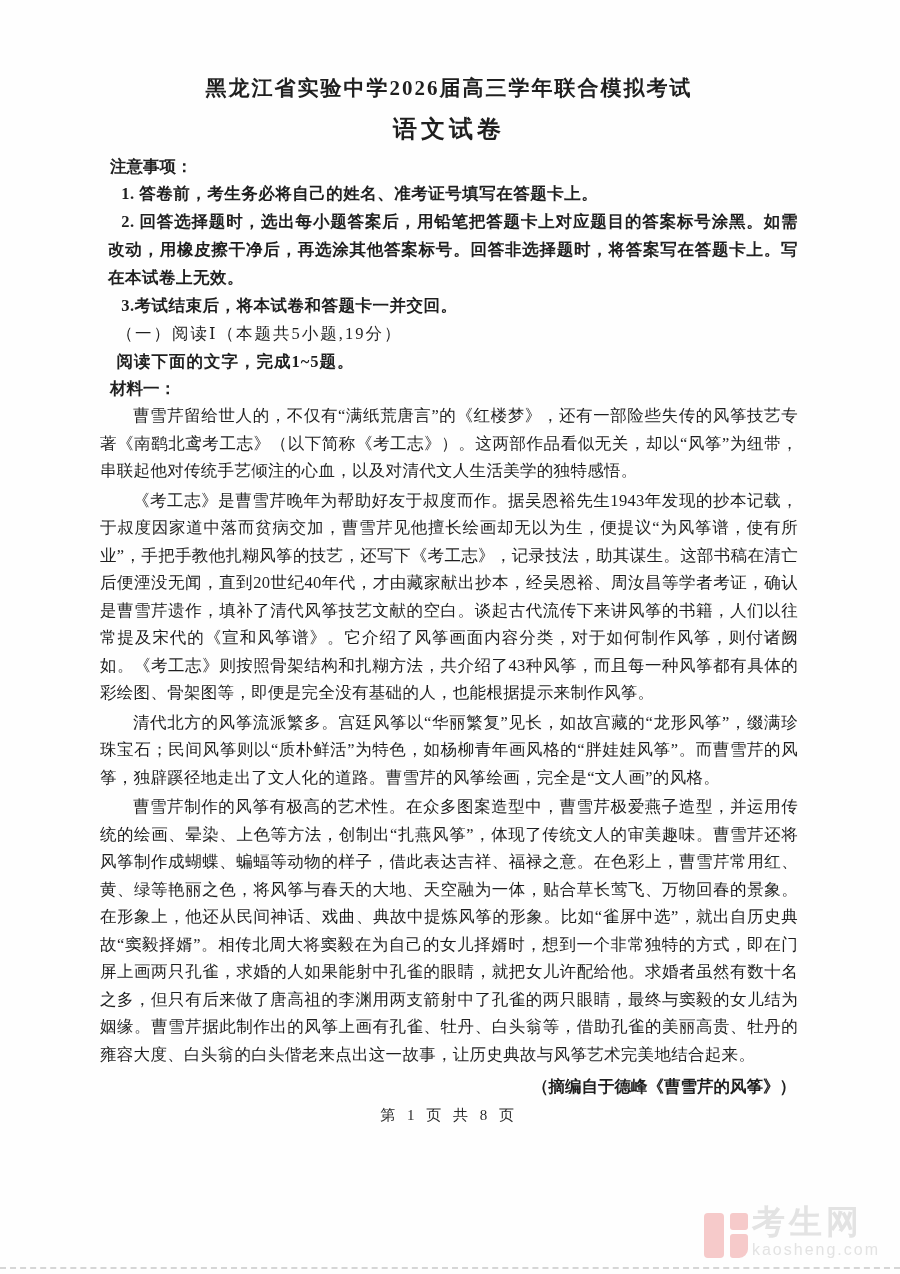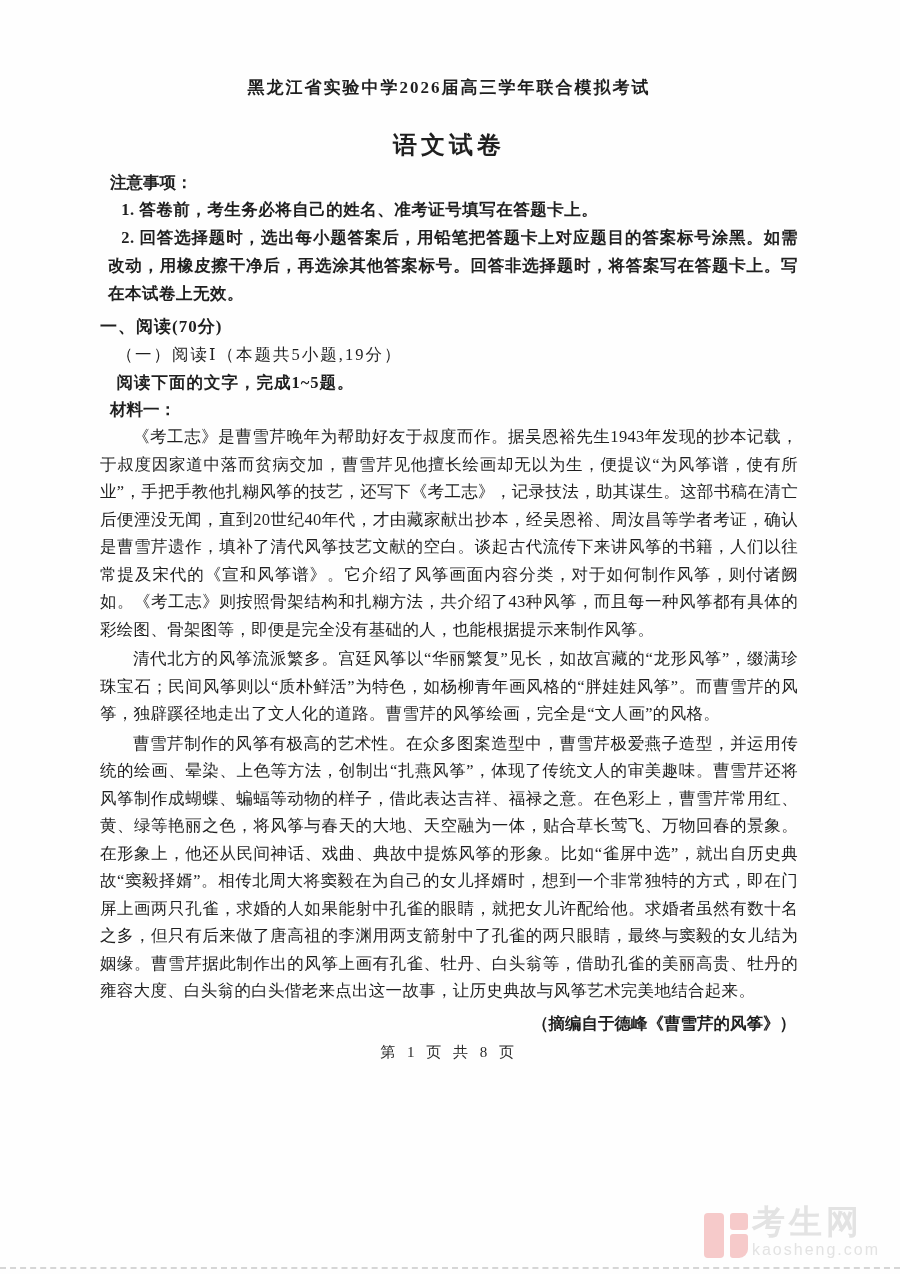--- a/index.html
+++ b/index.html
@@ -12,25 +12,25 @@
     background: #fefefe;
     color: #1f1f1f;
     font-family: "Liberation Serif", "DejaVu Serif", serif;
     overflow: hidden;
   }
   .content {
     padding: 74px 102px 0 100px;
   }
   .exam-title {
     text-align: center;
-    font-size: 17px;
+    font-size: 21px;
     font-weight: bold;
     letter-spacing: 2px;
     line-height: 28px;
-    margin-bottom: 30px;
+    margin-bottom: 14px;
   }
   .paper-subtitle {
     text-align: center;
     font-size: 24px;
     font-weight: bold;
     letter-spacing: 4px;
     line-height: 26px;
     margin-bottom: 12px;
   }
   .notice-heading {
@@ -142,28 +142,29 @@
 <div class="page" style="--logo-color: #f6caca; --wm-color: #e3e3e3;">
   <div class="content">
 
     <h1 class="exam-title">黑龙江省实验中学2026届高三学年联合模拟考试</h1>
     <h2 class="paper-subtitle">语文试卷</h2>
 
     <section>
       <p class="notice-heading">注意事项：</p>
       <p class="notice-item">1. 答卷前，考生务必将自己的姓名、准考证号填写在答题卡上。</p>
       <p class="notice-item">2. 回答选择题时，选出每小题答案后，用铅笔把答题卡上对应题目的答案标号涂黑。如需改动，用橡皮擦干净后，再选涂其他答案标号。回答非选择题时，将答案写在答题卡上。写在本试卷上无效。</p>
+      <p class="notice-item">3.考试结束后，将本试卷和答题卡一并交回。</p>
     </section>
 
     <section>
-      <p class="section-heading">一、阅读(70分)</p>
       <p class="subsection-heading">（一）阅读Ⅰ（本题共5小题,19分）</p>
       <p class="instruction">阅读下面的文字，完成1~5题。</p>
       <p class="material-label">材料一：</p>
 
+      <p class="body-para">曹雪芹留给世人的，不仅有“满纸荒唐言”的《红楼梦》，还有一部险些失传的风筝技艺专著《南鹞北鸢考工志》（以下简称《考工志》）。这两部作品看似无关，却以“风筝”为纽带，串联起他对传统手艺倾注的心血，以及对清代文人生活美学的独特感悟。</p>
       <p class="body-para">《考工志》是曹雪芹晚年为帮助好友于叔度而作。据吴恩裕先生1943年发现的抄本记载，于叔度因家道中落而贫病交加，曹雪芹见他擅长绘画却无以为生，便提议“为风筝谱，使有所业”，手把手教他扎糊风筝的技艺，还写下《考工志》，记录技法，助其谋生。这部书稿在清亡后便湮没无闻，直到20世纪40年代，才由藏家献出抄本，经吴恩裕、周汝昌等学者考证，确认是曹雪芹遗作，填补了清代风筝技艺文献的空白。谈起古代流传下来讲风筝的书籍，人们以往常提及宋代的《宣和风筝谱》。它介绍了风筝画面内容分类，对于如何制作风筝，则付诸阙如。《考工志》则按照骨架结构和扎糊方法，共介绍了43种风筝，而且每一种风筝都有具体的彩绘图、骨架图等，即便是完全没有基础的人，也能根据提示来制作风筝。</p>
       <p class="body-para">清代北方的风筝流派繁多。宫廷风筝以“华丽繁复”见长，如故宫藏的“龙形风筝”，缀满珍珠宝石；民间风筝则以“质朴鲜活”为特色，如杨柳青年画风格的“胖娃娃风筝”。而曹雪芹的风筝，独辟蹊径地走出了文人化的道路。曹雪芹的风筝绘画，完全是“文人画”的风格。</p>
       <p class="body-para">曹雪芹制作的风筝有极高的艺术性。在众多图案造型中，曹雪芹极爱燕子造型，并运用传统的绘画、晕染、上色等方法，创制出“扎燕风筝”，体现了传统文人的审美趣味。曹雪芹还将风筝制作成蝴蝶、蝙蝠等动物的样子，借此表达吉祥、福禄之意。在色彩上，曹雪芹常用红、黄、绿等艳丽之色，将风筝与春天的大地、天空融为一体，贴合草长莺飞、万物回春的景象。在形象上，他还从民间神话、戏曲、典故中提炼风筝的形象。比如“雀屏中选”，就出自历史典故“窦毅择婿”。相传北周大将窦毅在为自己的女儿择婿时，想到一个非常独特的方式，即在门屏上画两只孔雀，求婚的人如果能射中孔雀的眼睛，就把女儿许配给他。求婚者虽然有数十名之多，但只有后来做了唐高祖的李渊用两支箭射中了孔雀的两只眼睛，最终与窦毅的女儿结为姻缘。曹雪芹据此制作出的风筝上画有孔雀、牡丹、白头翁等，借助孔雀的美丽高贵、牡丹的雍容大度、白头翁的白头偕老来点出这一故事，让历史典故与风筝艺术完美地结合起来。</p>
 
       <p class="attribution">（摘编自于德峰《曹雪芹的风筝》）</p>
     </section>
 
     <p class="page-footer">第 1 页 共 8 页</p>
   </div>
 

